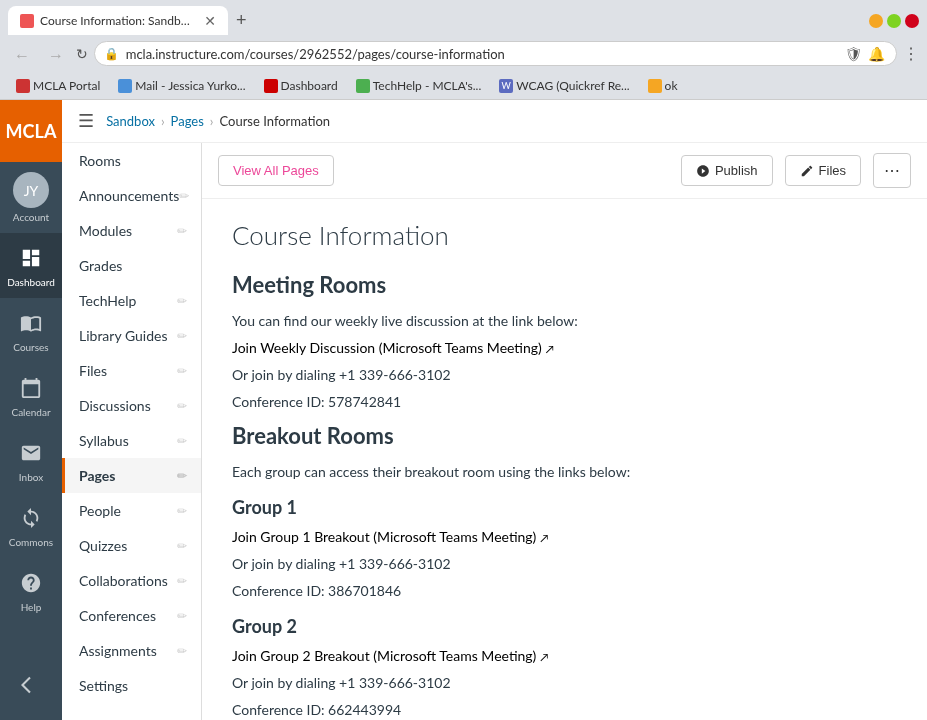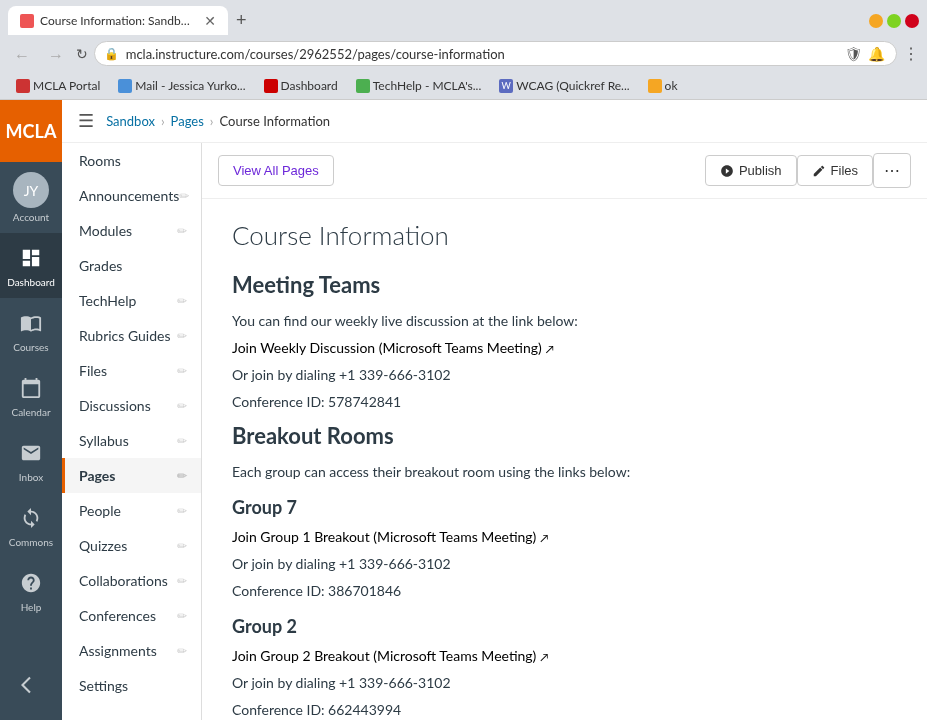--- a/index.html
+++ b/index.html
@@ -59,22 +59,22 @@
     .hamburger-btn { background: none; border: none; cursor: pointer; font-size: 18px; color: #555; margin-right: 6px; }
     .breadcrumb-link { color: #0770a3; cursor: pointer; text-decoration: none; }
     .breadcrumb-sep { color: #aaa; }
     .breadcrumb-current { color: #333; }
 
     
     .content-area { flex: 1; overflow-y: auto; padding: 0; }
 
     
     .action-bar { display: flex; align-items: center; justify-content: space-between; padding: 10px 16px; border-bottom: 1px solid #eee; }
-    .view-all-btn { padding: 7px 14px; border: 1px solid #ccc; border-radius: 4px; background: #fff; cursor: pointer; font-size: 13px; color: #6d28d9; }
-    .action-buttons { display: flex; gap: 0; align-items: center; }
+    .view-all-btn { padding: 7px 14px; border: 1px solid #ccc; border-radius: 4px; background: #fff; cursor: pointer; font-size: 13px; color: #ec4899; }
+    .action-buttons { display: flex; gap: 12px; align-items: center; }
     .publish-btn { display: flex; align-items: center; gap: 5px; padding: 7px 14px; border: 1px solid #ccc; border-radius: 4px; background: #fff; cursor: pointer; font-size: 13px; color: #333; }
     .edit-btn { display: flex; align-items: center; gap: 5px; padding: 7px 14px; border: 1px solid #ccc; border-radius: 4px; background: #fff; cursor: pointer; font-size: 13px; color: #333; }
     .more-btn { padding: 7px 10px; border: 1px solid #ccc; border-radius: 4px; background: #fff; cursor: pointer; font-size: 16px; color: #333; }
 
     
     .page-content { padding: 20px 30px; }
     .page-title { font-size: 26px; font-weight: 300; color: #2d3b45; margin-bottom: 20px; }
     .section-heading { font-size: 22px; font-weight: bold; color: #2d3b45; margin-bottom: 12px; margin-top: 10px; }
     .section-subheading { font-size: 18px; font-weight: bold; color: #2d3b45; margin-bottom: 8px; margin-top: 14px; }
     .body-text { color: #2d3b45; line-height: 1.5; margin-bottom: 6px; }
@@ -243,21 +243,21 @@
           <span class="edit-icon">✏</span>
         </div>
         <div class="course-nav-item">
           <span>Grades</span>
         </div>
         <div class="course-nav-item">
           <span>TechHelp</span>
           <span class="edit-icon">✏</span>
         </div>
         <div class="course-nav-item">
-          <span>Rubrics Guides</span>
+          <span>Library Guides</span>
           <span class="edit-icon">✏</span>
         </div>
         <div class="course-nav-item">
           <span>Files</span>
           <span class="edit-icon">✏</span>
         </div>
         <div class="course-nav-item">
           <span>Discussions</span>
           <span class="edit-icon">✏</span>
         </div>
@@ -312,32 +312,32 @@
                   </svg>
                 <span>Files</span>
               </button>
               <button class="more-btn">⋯</button>
             </div>
           </div>
 
           <div class="page-content">
             <h1 class="page-title">Course Information</h1>
 
-            <h2 class="section-heading">Meeting Teams</h2>
+            <h2 class="section-heading">Meeting Rooms</h2>
             <p class="body-text">You can find our weekly live discussion at the link below:</p>
             <p class="body-text">
               <a class="content-link">Join Weekly Discussion (Microsoft Teams Meeting) <span class="external-icon">↗</span></a>
             </p>
             <p class="body-text">Or join by dialing +1 339-666-3102</p>
             <p class="body-text">Conference ID: 578742841</p>
 
             <h2 class="section-heading">Breakout Rooms</h2>
             <p class="body-text">Each group can access their breakout room using the links below:</p>
 
-            <h3 class="section-subheading">Group 7</h3>
+            <h3 class="section-subheading">Group 1</h3>
             <p class="body-text">
               <a class="content-link">Join Group 1 Breakout (Microsoft Teams Meeting) <span class="external-icon">↗</span></a>
             </p>
             <p class="body-text">Or join by dialing +1 339-666-3102</p>
             <p class="body-text">Conference ID: 386701846</p>
 
             <h3 class="section-subheading">Group 2</h3>
             <p class="body-text">
               <a class="content-link">Join Group 2 Breakout (Microsoft Teams Meeting) <span class="external-icon">↗</span></a>
             </p>

